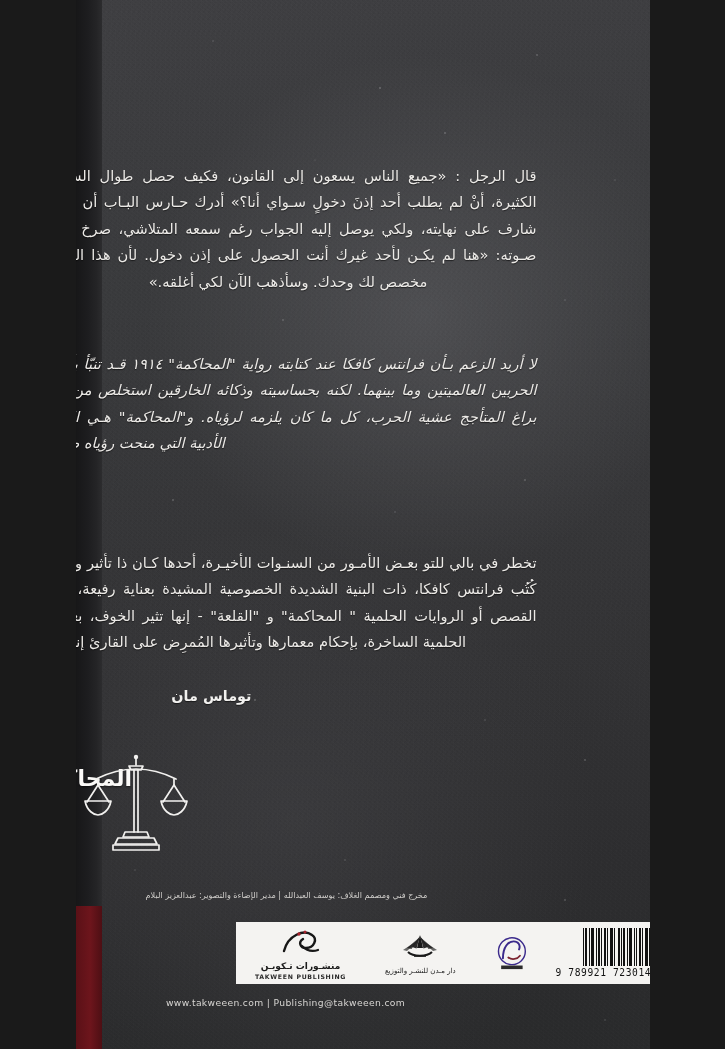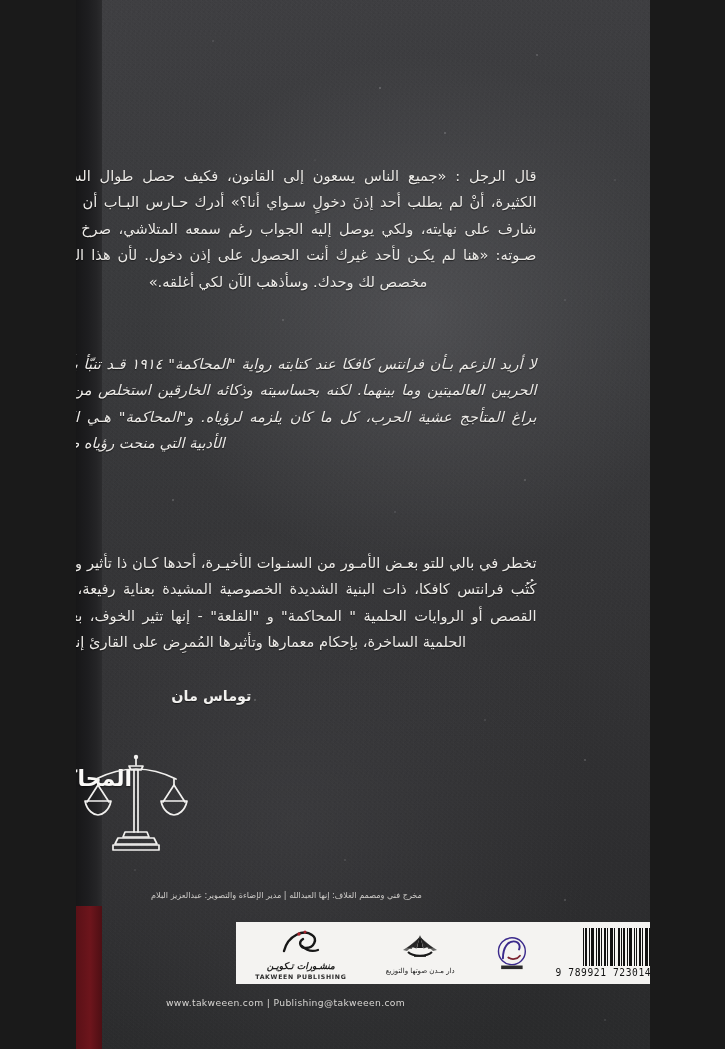--- a/index.html
+++ b/index.html
@@ -193,21 +193,20 @@
     direction: ltr;
   }
   .publogo { text-align: center; color: #151515; }
   .publogo .mark { height: 34px; display:block; margin: 0 auto 1px; }
   .publogo .ar {
     font-size: 9px;
     letter-spacing: 1.6px;
     color: #1b1b1b;
     line-height: 11px;
     font-weight: bold;
-    font-style: italic;
   }
   .publogo .en {
     font-size: 6.2px;
     letter-spacing: .7px;
     color: #2a2a2a;
     line-height: 9px;
     font-weight: bold;
   }
   .publogo .ar-small {
     font-size: 7px;
@@ -308,21 +307,21 @@
       <path d="M90 33 L79 50 M90 33 L101 50"></path>
 
       <path d="M77 49 L103 49 C 101 59, 94 63, 90 63 C 86 63, 79 59, 77 49 Z"></path>
 
       <path d="M41 80 L63 80 L65 85 L39 85 Z"></path>
       <path d="M34 86 L70 86 L73 92 L31 92 Z"></path>
       <path d="M29 93 L75 93 L75 98 L29 98 Z"></path>
     </svg>
   </div>
 
-  <div class="credits">مخرج فني ومصمم الغلاف: إنها العبدالله   |   مدير الإضاءة والتصوير: عبدالعزيز البلام</div>
+  <div class="credits">مخرج فني ومصمم الغلاف: يوسف العبدالله   |   مدير الإضاءة والتصوير: عبدالعزيز البلام</div>
 
   <div class="whitestrip">
 
     <div class="barcode-box">
       <div class="bars">
         <i style="width:1px"></i>
           <i class="sp" style="width:2px"></i>
         <i style="width:1px"></i>
           <i class="sp" style="width:1px"></i>
         <i style="width:2px"></i>
@@ -406,21 +405,21 @@
             <path d="M20 5 L28 16 L23.5 17.5 Z" opacity=".92"></path>
             <path d="M20 5 L12 16 L16.5 17.5 Z" opacity=".92"></path>
             <path d="M20 6 L33 17 L28.5 18 Z" opacity=".8"></path>
             <path d="M20 6 L7 17 L11.5 18 Z" opacity=".8"></path>
             <path d="M20 8 L37 19 L33 20 Z" opacity=".65"></path>
             <path d="M20 8 L3 19 L7 20 Z" opacity=".65"></path>
           </g>
           <path d="M8 21 C 13 26, 27 26, 32 21" fill="none" stroke="#1a1a1a" stroke-width="2"></path>
           <path d="M14 25 L26 25" stroke="#1a1a1a" stroke-width="1.6"></path>
         </svg>
-        <div class="ar-small">دار مـدن صوتها والتوزيع</div>
+        <div class="ar-small">دار مـدن للنشـر والتوزيع</div>
       </div>
 
       <div class="publogo">
         <svg class="mark" viewBox="0 0 40 38" xmlns="http://www.w3.org/2000/svg">
           <circle cx="20" cy="17" r="15" fill="none" stroke="#3b2a8c" stroke-width="1.6"></circle>
           <path d="M10 25 C 10 12, 16 6, 22 6 C 27 6, 30 10, 28 15" fill="none" stroke="#3b2a8c" stroke-width="2.2" stroke-linecap="round"></path>
           <path d="M16 24 C 20 27, 26 26, 29 22" fill="none" stroke="#7b2430" stroke-width="2" stroke-linecap="round"></path>
           <rect x="8" y="33" width="24" height="4" fill="#2b2b2b"></rect>
         </svg>
       </div>

